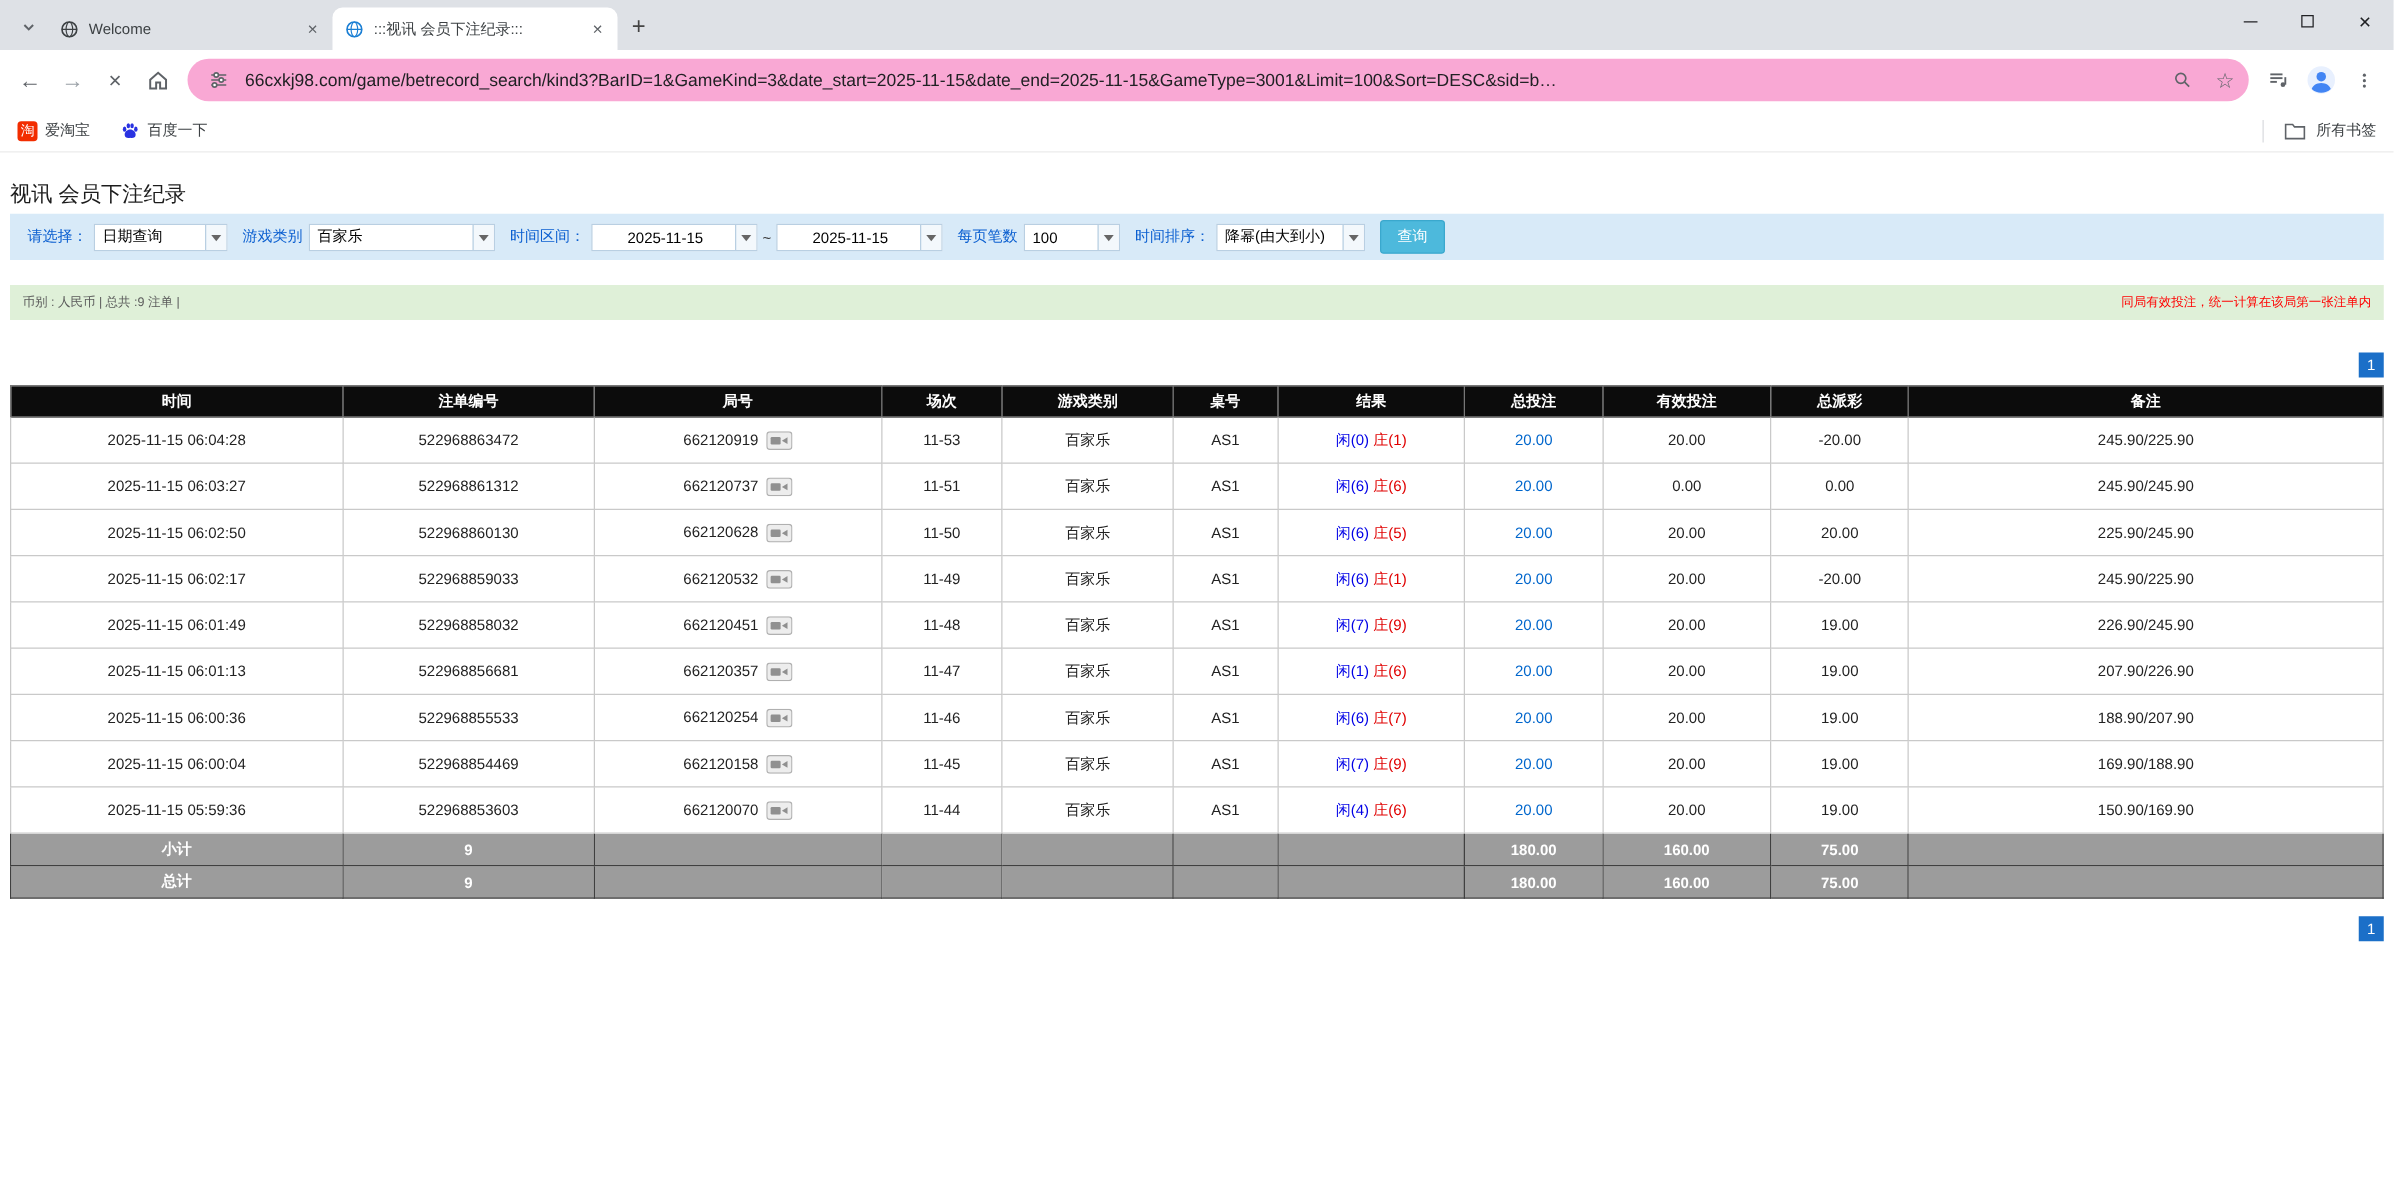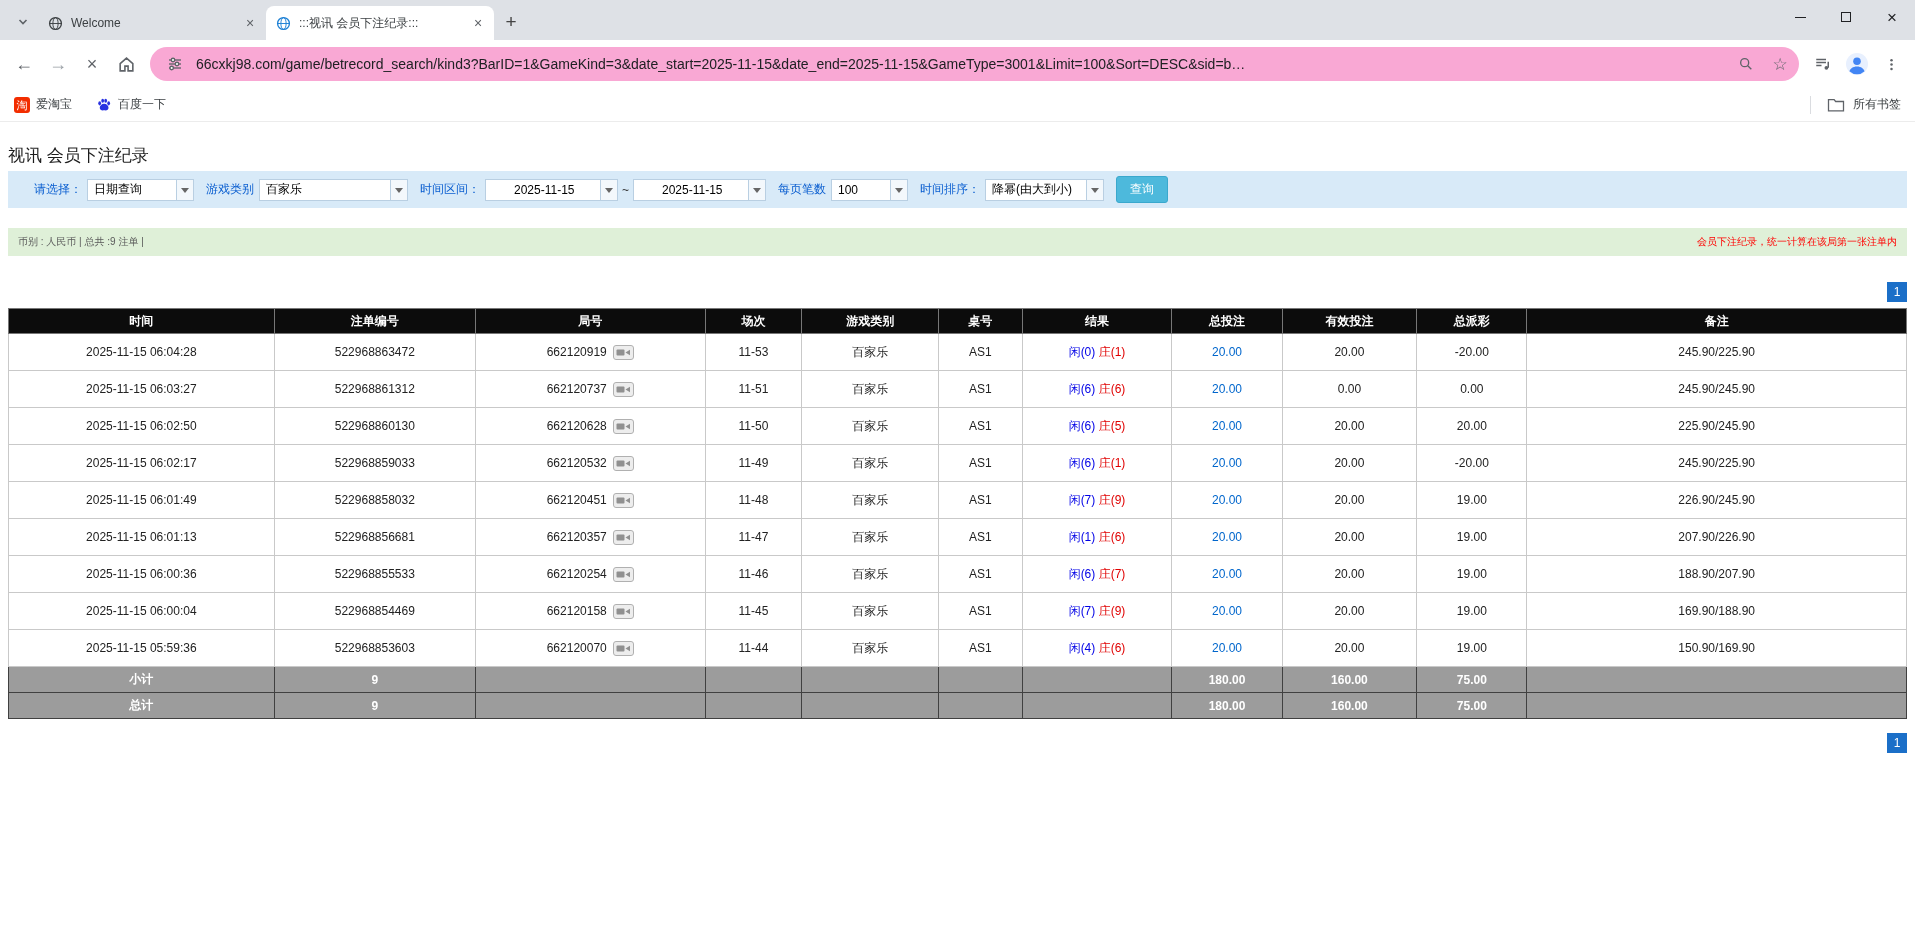--- a/index.html
+++ b/index.html
@@ -31,21 +31,21 @@
   .bookmarks-bar { height: 34px; background: #fff; display: flex; align-items: center; padding: 0 14px; gap: 24px; font-size: 12px; color: #3c4043; border-bottom: 1px solid #ececec; }
   .bookmark { display: flex; align-items: center; gap: 6px; cursor: pointer; }
   .taobao-glyph { width: 16px; height: 16px; background: #f22d00; color: #fff; border-radius: 3px; font-size: 11px; line-height: 16px; text-align: center; display: inline-block; }
   .bm-right { margin-left: auto; display: flex; align-items: center; gap: 8px; cursor: pointer; }
   .bm-divider { width: 1px; height: 18px; background: #dadce0; margin-right: 8px; }
 
   
   .page { padding: 16px 8px 0; }
   .page-title { font-size: 17px; color: #1c1c1c; font-weight: 400; margin: 6px 0 4px; }
 
-  .filter-bar { background: #d8eaf8; display: flex; align-items: center; padding: 5px 24px; font-size: 12px; }
+  .filter-bar { background: #d8eaf8; display: flex; align-items: center; padding: 5px 12px; font-size: 12px; }
   .flabel { color: #0b5fd0; margin: 0 5px 0 12px; white-space: nowrap; }
   .flabel.first { margin-left: 2px; }
   .combo { display: inline-flex; align-items: stretch; background: #fff; border: 1px solid #b9cfe2; height: 22px; cursor: pointer; }
   .combo-text { display: flex; align-items: center; padding: 0 6px; font-size: 12px; color: #000000; white-space: nowrap; }
   .combo-query .combo-text { width: 88px; }
   .combo-game  .combo-text { width: 130px; }
   .combo-date  .combo-text { width: 92px; margin-left: 22px; }
   .combo-pp    .combo-text { width: 58px; }
   .combo-sort  .combo-text { width: 100px; }
   .combo-btn { width: 17px; border-left: 1px solid #b9cfe2; background: #f3f8fc; display: flex; align-items: center; justify-content: center; }
@@ -252,21 +252,21 @@
       <span class="combo-btn" data-name="chevron-down-icon">
           <i class="arr"></i>
         </span>
     </div>
 
     <button class="btn-search" data-name="search-button">查询</button>
   </div>
 
   <div class="summary-bar" data-name="summary-bar">
     <span class="summary-left" data-name="currency-total-text">币别 : 人民币 | 总共 :9 注单 |</span>
-    <span class="summary-right" data-name="notice-text">会员下注纪录，统一计算在该局第一张注单内</span>
+    <span class="summary-right" data-name="notice-text">同局有效投注，统一计算在该局第一张注单内</span>
   </div>
 
   <div class="pagination top" data-name="pagination-top">
     <span class="page-btn" data-name="pagination-page-1">1</span>
   </div>
 
   <table class="bet-table" data-name="bet-records-table">
     <colgroup>
       <col style="width:14%">
         <col style="width:10.6%">

